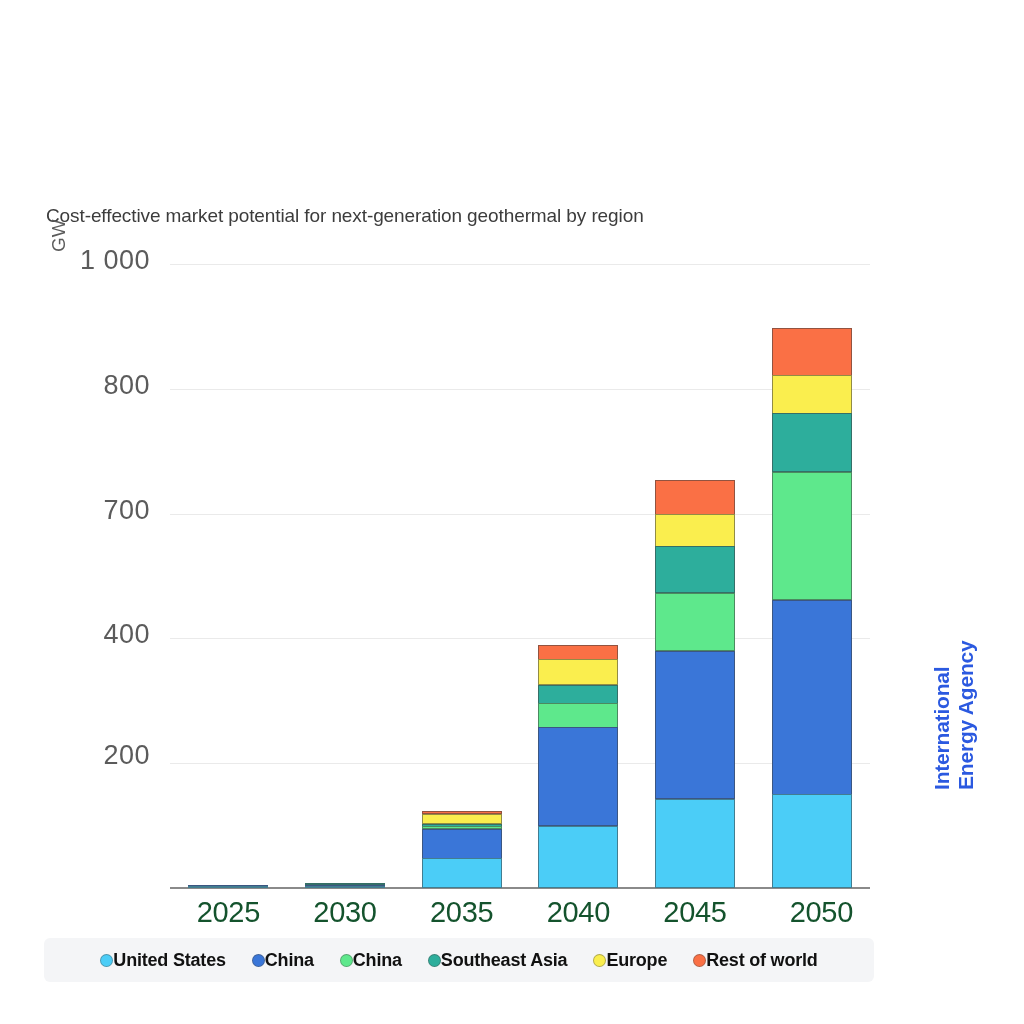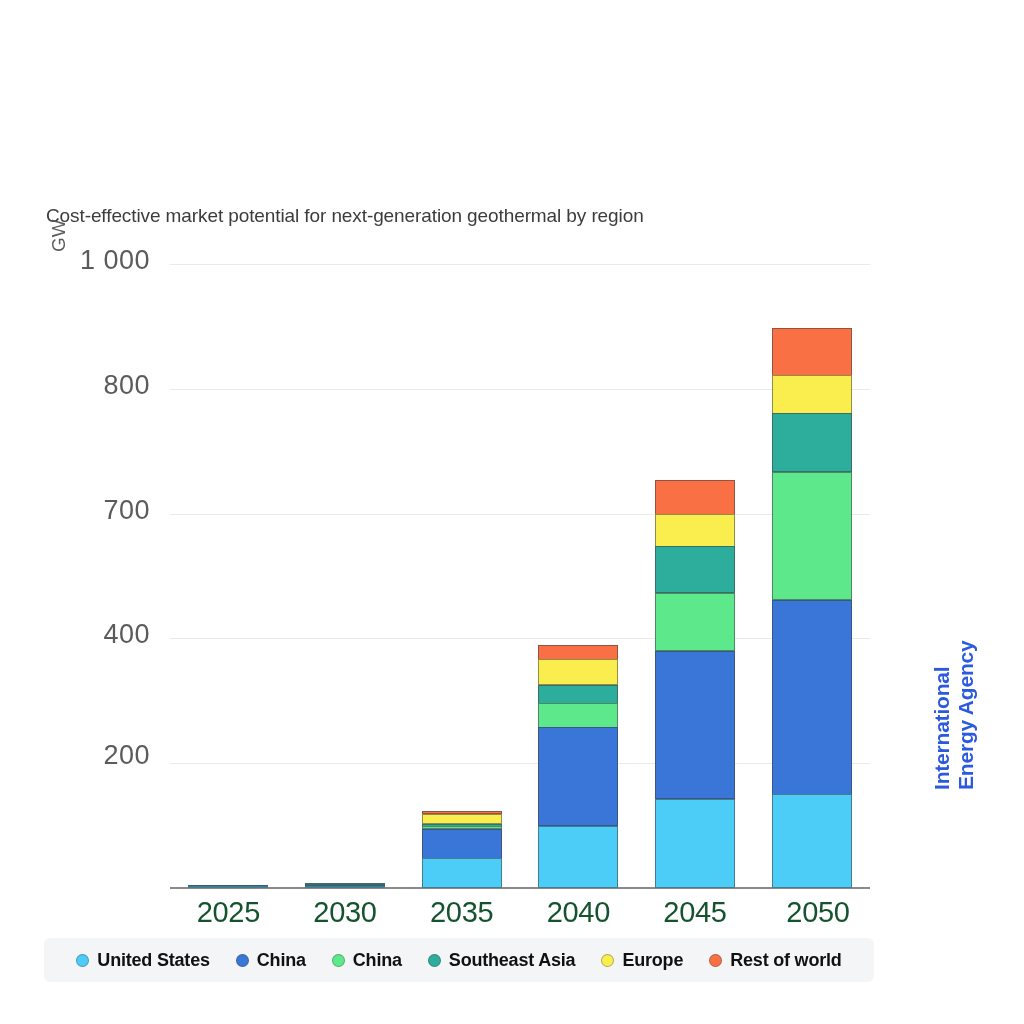--- a/index.html
+++ b/index.html
@@ -72,21 +72,21 @@
   }
 
   
   .legend {
     position: absolute; left: 44px; top: 938px;
     width: 830px; height: 44px;
     background: #f4f5f7; border-radius: 6px;
     display: flex; align-items: center; justify-content: center; gap: 26px;
     padding: 0 16px;
   }
-  .legend-item { display: flex; align-items: center; gap: 8px; }
+  .legend-item { display: flex; align-items: center; }
   .legend-dot {
     width: 13px; height: 13px; border-radius: 50%;
     border: 0.5px solid rgba(70,70,70,0.4);
   }
   .legend-label { font-size: 18px; font-weight: 700; color: #111; letter-spacing: -0.2px; }
 
   
   .brand {
     position: absolute; left: 930px; top: 790px;
     transform: rotate(-90deg); transform-origin: left top;
@@ -176,21 +176,21 @@
             <div class="seg" title="Rest of world 2050: 76 GW" style="height: 47.424px; background: rgb(250, 112, 69);"></div>
           </div>
         </div>
       </div>
     <div id="xticks">
         <div class="xlabel" style="left: 3.33333px;">2025</div>
         <div class="xlabel" style="left: 120px;">2030</div>
         <div class="xlabel" style="left: 236.667px;">2035</div>
         <div class="xlabel" style="left: 353.333px;">2040</div>
         <div class="xlabel" style="left: 470px;">2045</div>
-        <div class="xlabel" style="left: 593px;">2050</div>
+        <div class="xlabel" style="left: 573px; text-align: right;">2050</div>
       </div>
   </div>
 
   <div class="legend" id="legend">
       <div class="legend-item">
         <span class="legend-dot" style="background: rgb(75, 205, 247);"></span>
         <span class="legend-label">United States</span>
       </div>
       <div class="legend-item">
         <span class="legend-dot" style="background: rgb(58, 118, 216);"></span>

